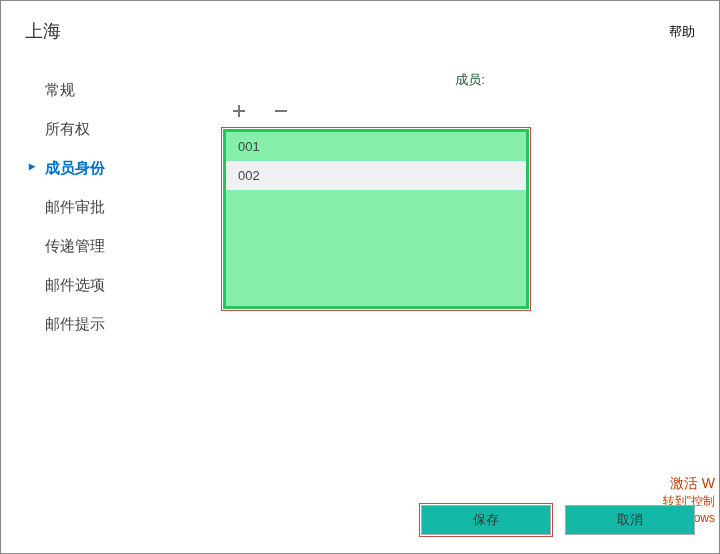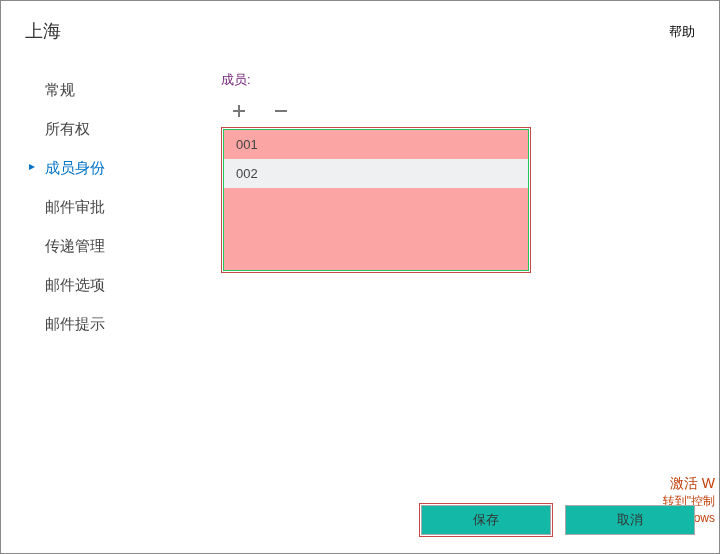--- a/index.html
+++ b/index.html
@@ -39,37 +39,39 @@
     }
     .nav-item {
       font-size: 15px;
       color: #444;
       padding: 10px 0 10px 20px;
       cursor: pointer;
       position: relative;
     }
     .nav-item.active {
       color: #0072c6;
+      font-weight: bold;
     }
     .nav-item.active::before {
       content: "▸";
       position: absolute;
       left: 4px;
       top: 10px;
       color: #0072c6;
       font-size: 12px;
     }
     .main {
       flex: 1;
       padding-left: 20px;
     }
     .field-label {
       font-size: 13px;
-      color: #701a75;
+      color: #14532d;
       margin-bottom: 10px;
+      text-align: center;
     }
     .toolbar {
       display: flex;
       gap: 18px;
       margin-bottom: 4px;
       padding-left: 6px;
     }
     .toolbar-btn {
       width: 24px;
       height: 24px;
@@ -78,24 +80,24 @@
       justify-content: center;
       cursor: pointer;
     }
     .toolbar-btn svg { stroke: #777; }
     .listbox-wrap {
       border: 1px solid #c74a4a;
       width: 310px;
       padding: 1px;
     }
     .listbox {
-      border: 1px solid #22c55e;
-      height: 142px;
+      border: 3px solid #22c55e;
+      height: 180px;
       overflow: auto;
-      background: #fca5a5;
+      background: #86efac;
     }
     .list-item {
       font-size: 13px;
       color: #444;
       padding: 7px 12px;
     }
     .list-item:nth-child(even) {
       background: #eef0f1;
     }
     .footer {

